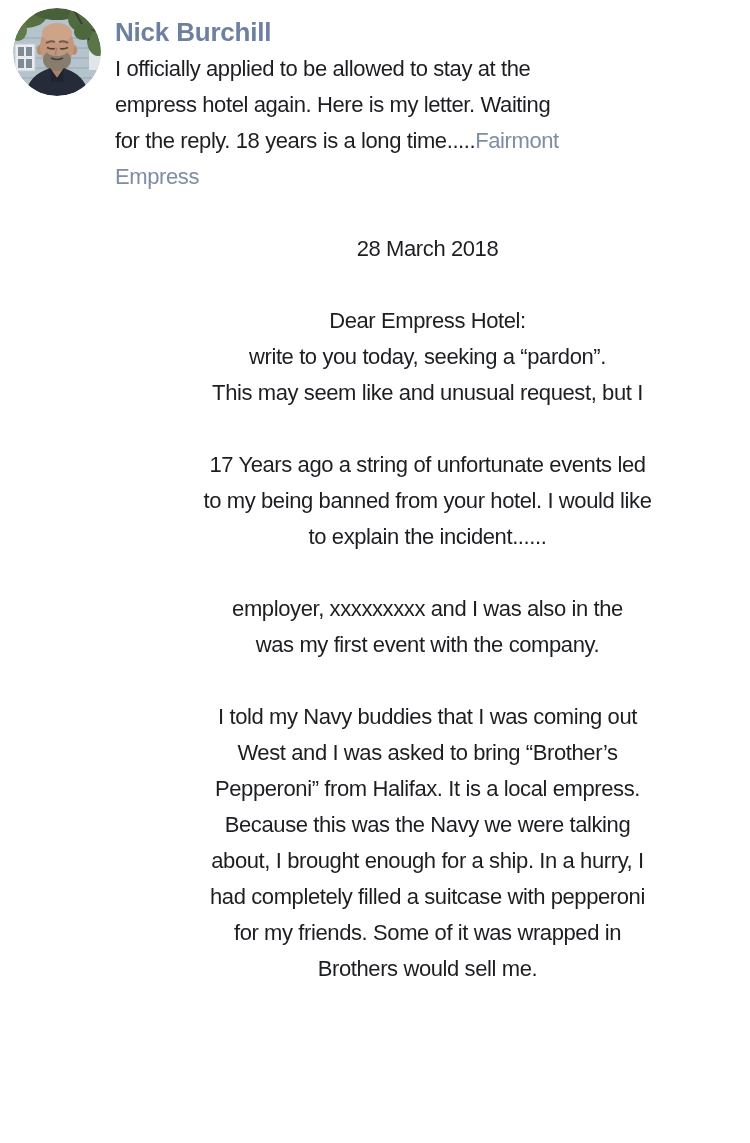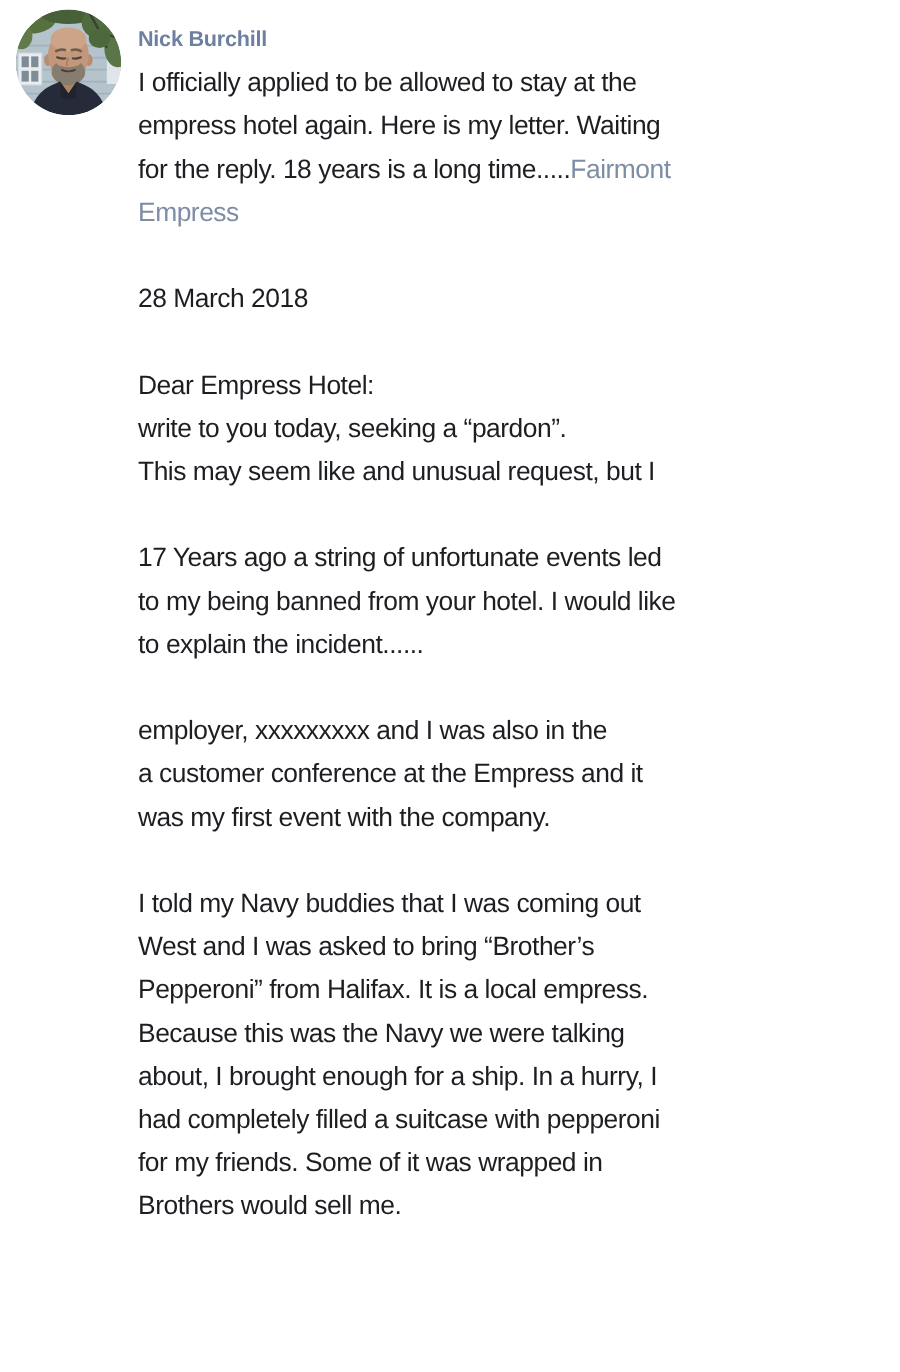--- a/index.html
+++ b/index.html
@@ -26,40 +26,40 @@
     cursor: pointer;
   }
   .avatar svg { display: block; width: 88px; height: 88px; }
   .content {
     position: absolute;
     left: 115px;
     top: 13px;
     right: 10px;
   }
   .author-name {
-    font-size: 18px;
+    font-size: 26px;
     font-weight: 700;
     line-height: 38px;
     color: var(--author-name, #6d80a0);
     letter-spacing: -0.2px;
     cursor: pointer;
     display: inline-block;
   }
   .msg-line, .line {
     font-size: 22px;
     line-height: 36px;
     letter-spacing: -0.4px;
     color: var(--body-text, #1c1e21);
     white-space: pre;
   }
   .inline-link {
     color: var(--link, #7d8da4);
     cursor: pointer;
   }
-  .paragraph { margin-top: 36px; }
+  .paragraph { margin-top: 36px; text-align: center; }
   .paragraph .line { white-space: pre; }
 </style>
 </head>
 <body>
 
 <div class="page">
 
   <div class="avatar">
     <svg viewBox="0 0 88 88" aria-hidden="true">
       <defs>
@@ -129,21 +129,20 @@
           <div class="line">write to you today, seeking a “pardon”.</div>
           <div class="line">This may seem like and unusual request, but I</div>
         </div>
         <div class="paragraph">
           <div class="line">17 Years ago a string of unfortunate events led</div>
           <div class="line">to my being banned from your hotel. I would like</div>
           <div class="line">to explain the incident......</div>
         </div>
         <div class="paragraph">
           <div class="line">employer, xxxxxxxxx and I was also in the</div>
-          <div class="line">a customer conference at the Empress and it</div>
           <div class="line">was my first event with the company.</div>
         </div>
         <div class="paragraph">
           <div class="line">I told my Navy buddies that I was coming out</div>
           <div class="line">West and I was asked to bring “Brother’s</div>
           <div class="line">Pepperoni” from Halifax. It is a local empress.</div>
           <div class="line">Because this was the Navy we were talking</div>
           <div class="line">about, I brought enough for a ship. In a hurry, I</div>
           <div class="line">had completely filled a suitcase with pepperoni</div>
           <div class="line">for my friends. Some of it was wrapped in</div>

